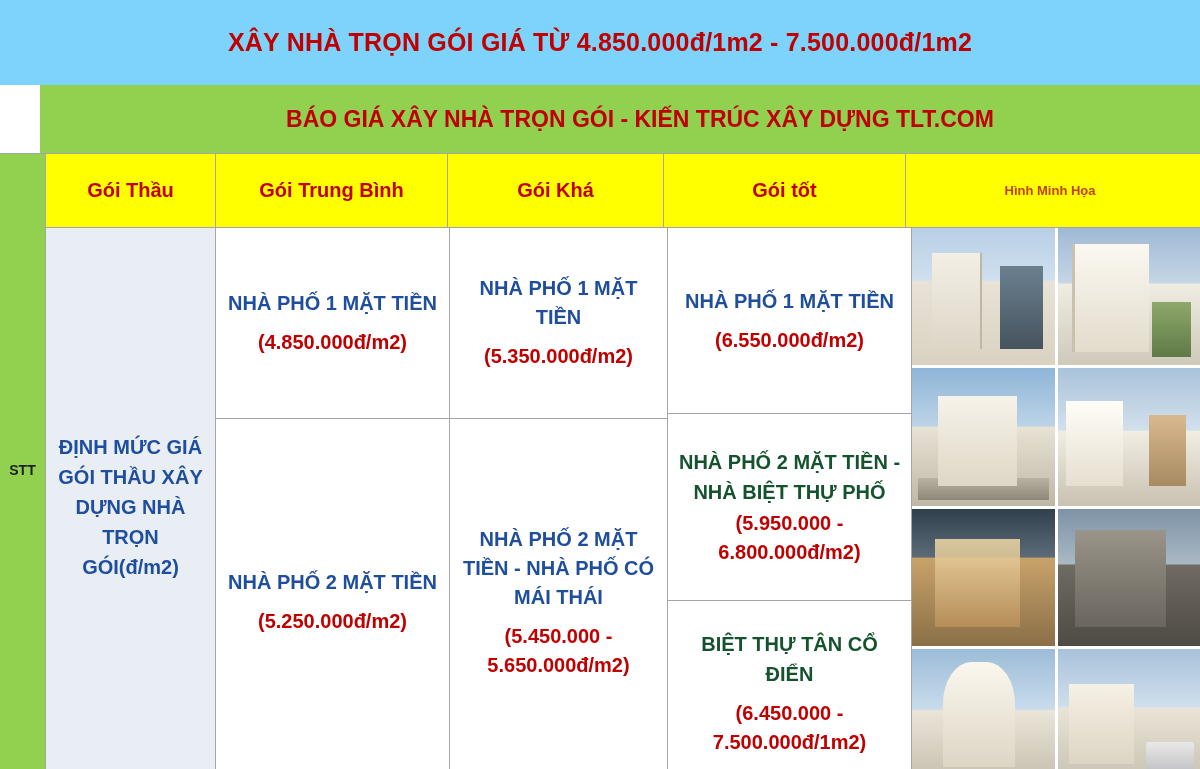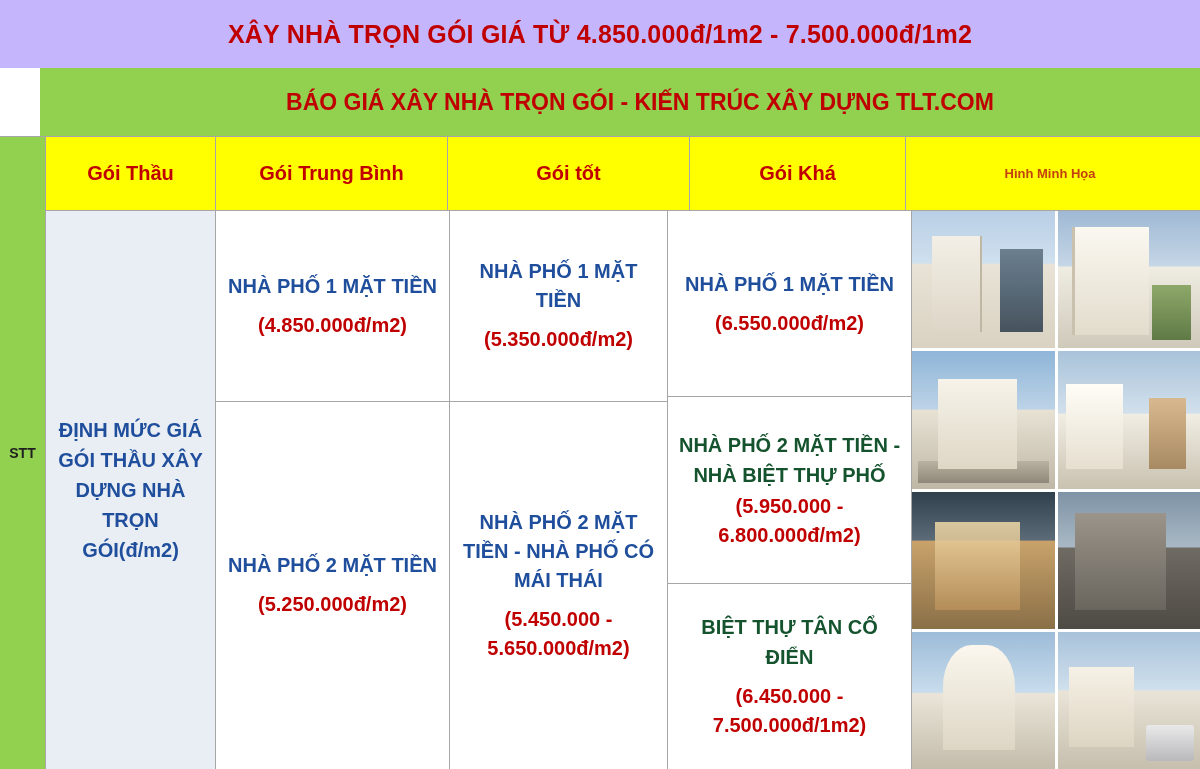--- a/index.html
+++ b/index.html
@@ -18,22 +18,22 @@
 
   
   .banner {
     width: 1200px;
     display: flex;
     align-items: center;
     justify-content: center;
     text-align: center;
   }
   .banner-1 {
-    height: 68px;
-    background: #c4b5fd;
+    height: 85px;
+    background: #7dd3fc;
     color: #c00000;
     font-size: 25px;
     font-weight: bold;
     letter-spacing: .2px;
   }
   .banner-2 {
     height: 68px;
     background: #92d050;
     color: #c00000;
     font-size: 23px;
@@ -250,25 +250,25 @@
 
     <div class="body-right">
 
       <div class="header-row">
         <div class="header-cell c-def">
           <span>Gói Thầu</span>
         </div>
         <div class="header-cell c-avg">
           <span>Gói Trung Bình</span>
         </div>
+        <div class="header-cell c-good">
+          <span>Gói Khá</span>
+        </div>
         <div class="header-cell c-best">
           <span>Gói tốt</span>
-        </div>
-        <div class="header-cell c-good">
-          <span>Gói Khá</span>
         </div>
         <div class="header-cell h-illus c-illus">
           <span>Hình Minh Họa</span>
         </div>
       </div>
 
       <div class="data-row">
 
         <div class="cell cell-def c-def">
           <span>ĐỊNH MỨC GIÁ GÓI THẦU XÂY DỰNG NHÀ TRỌN GÓI(đ/m2)</span>

